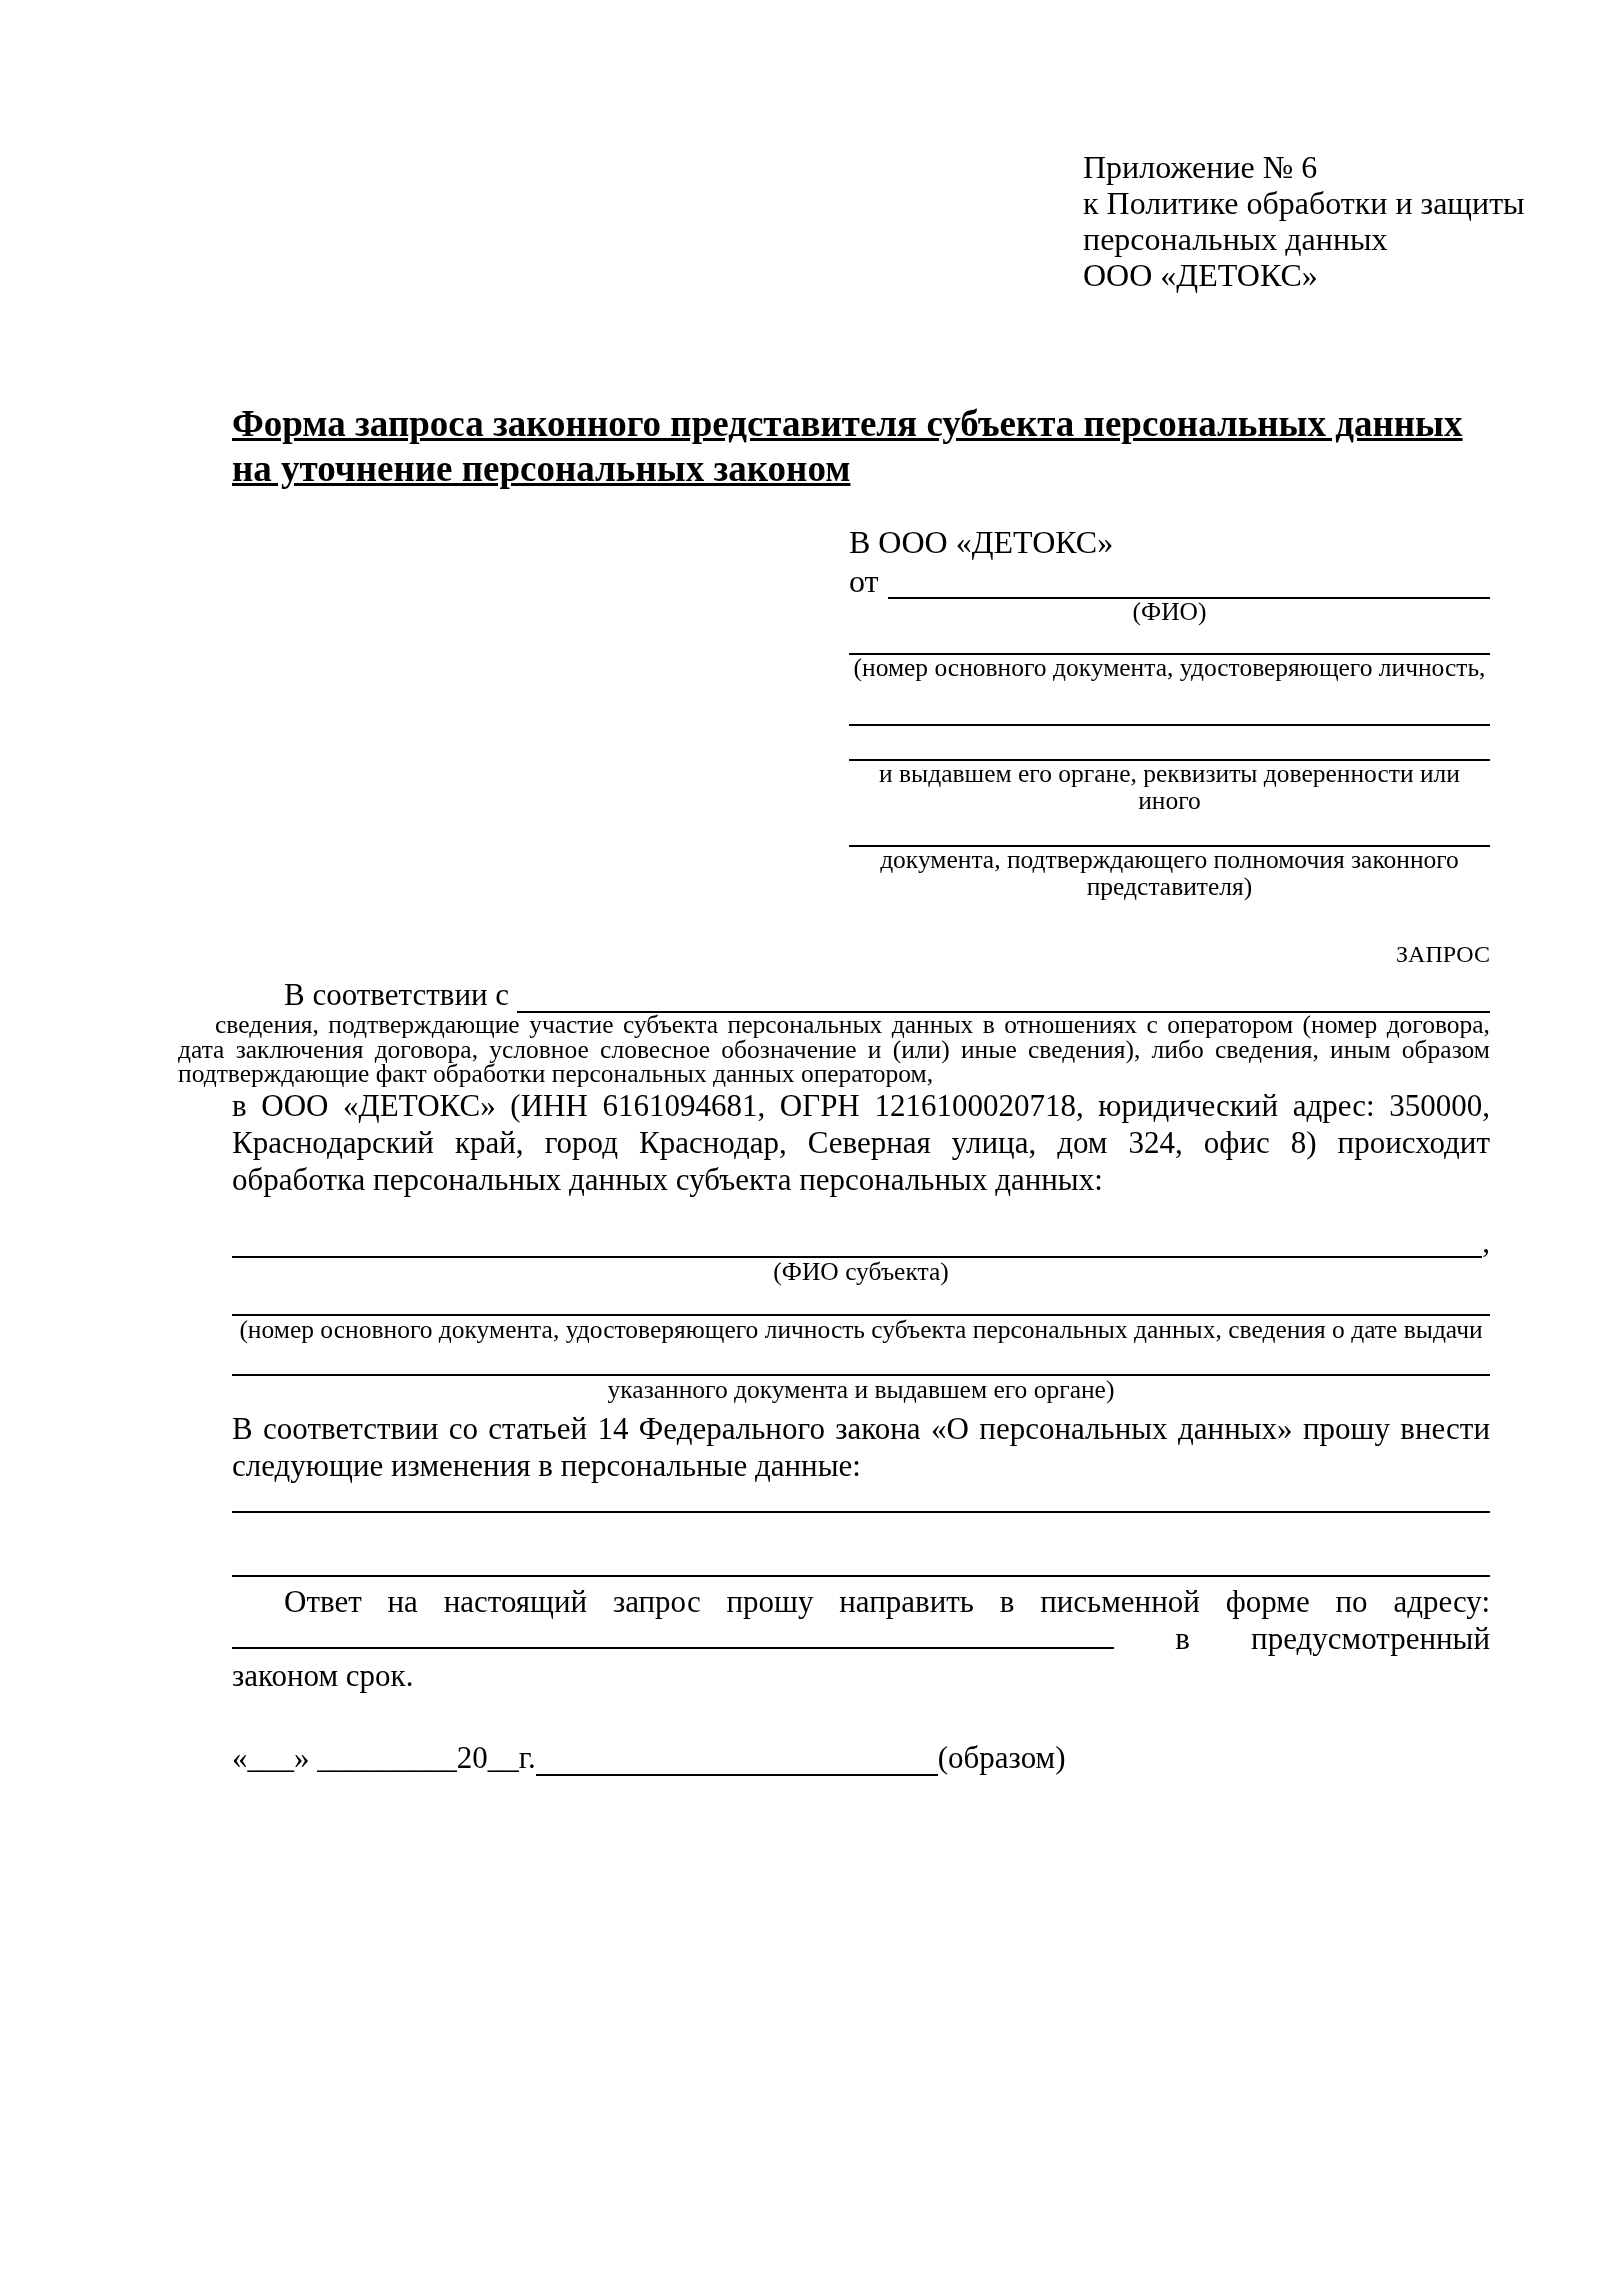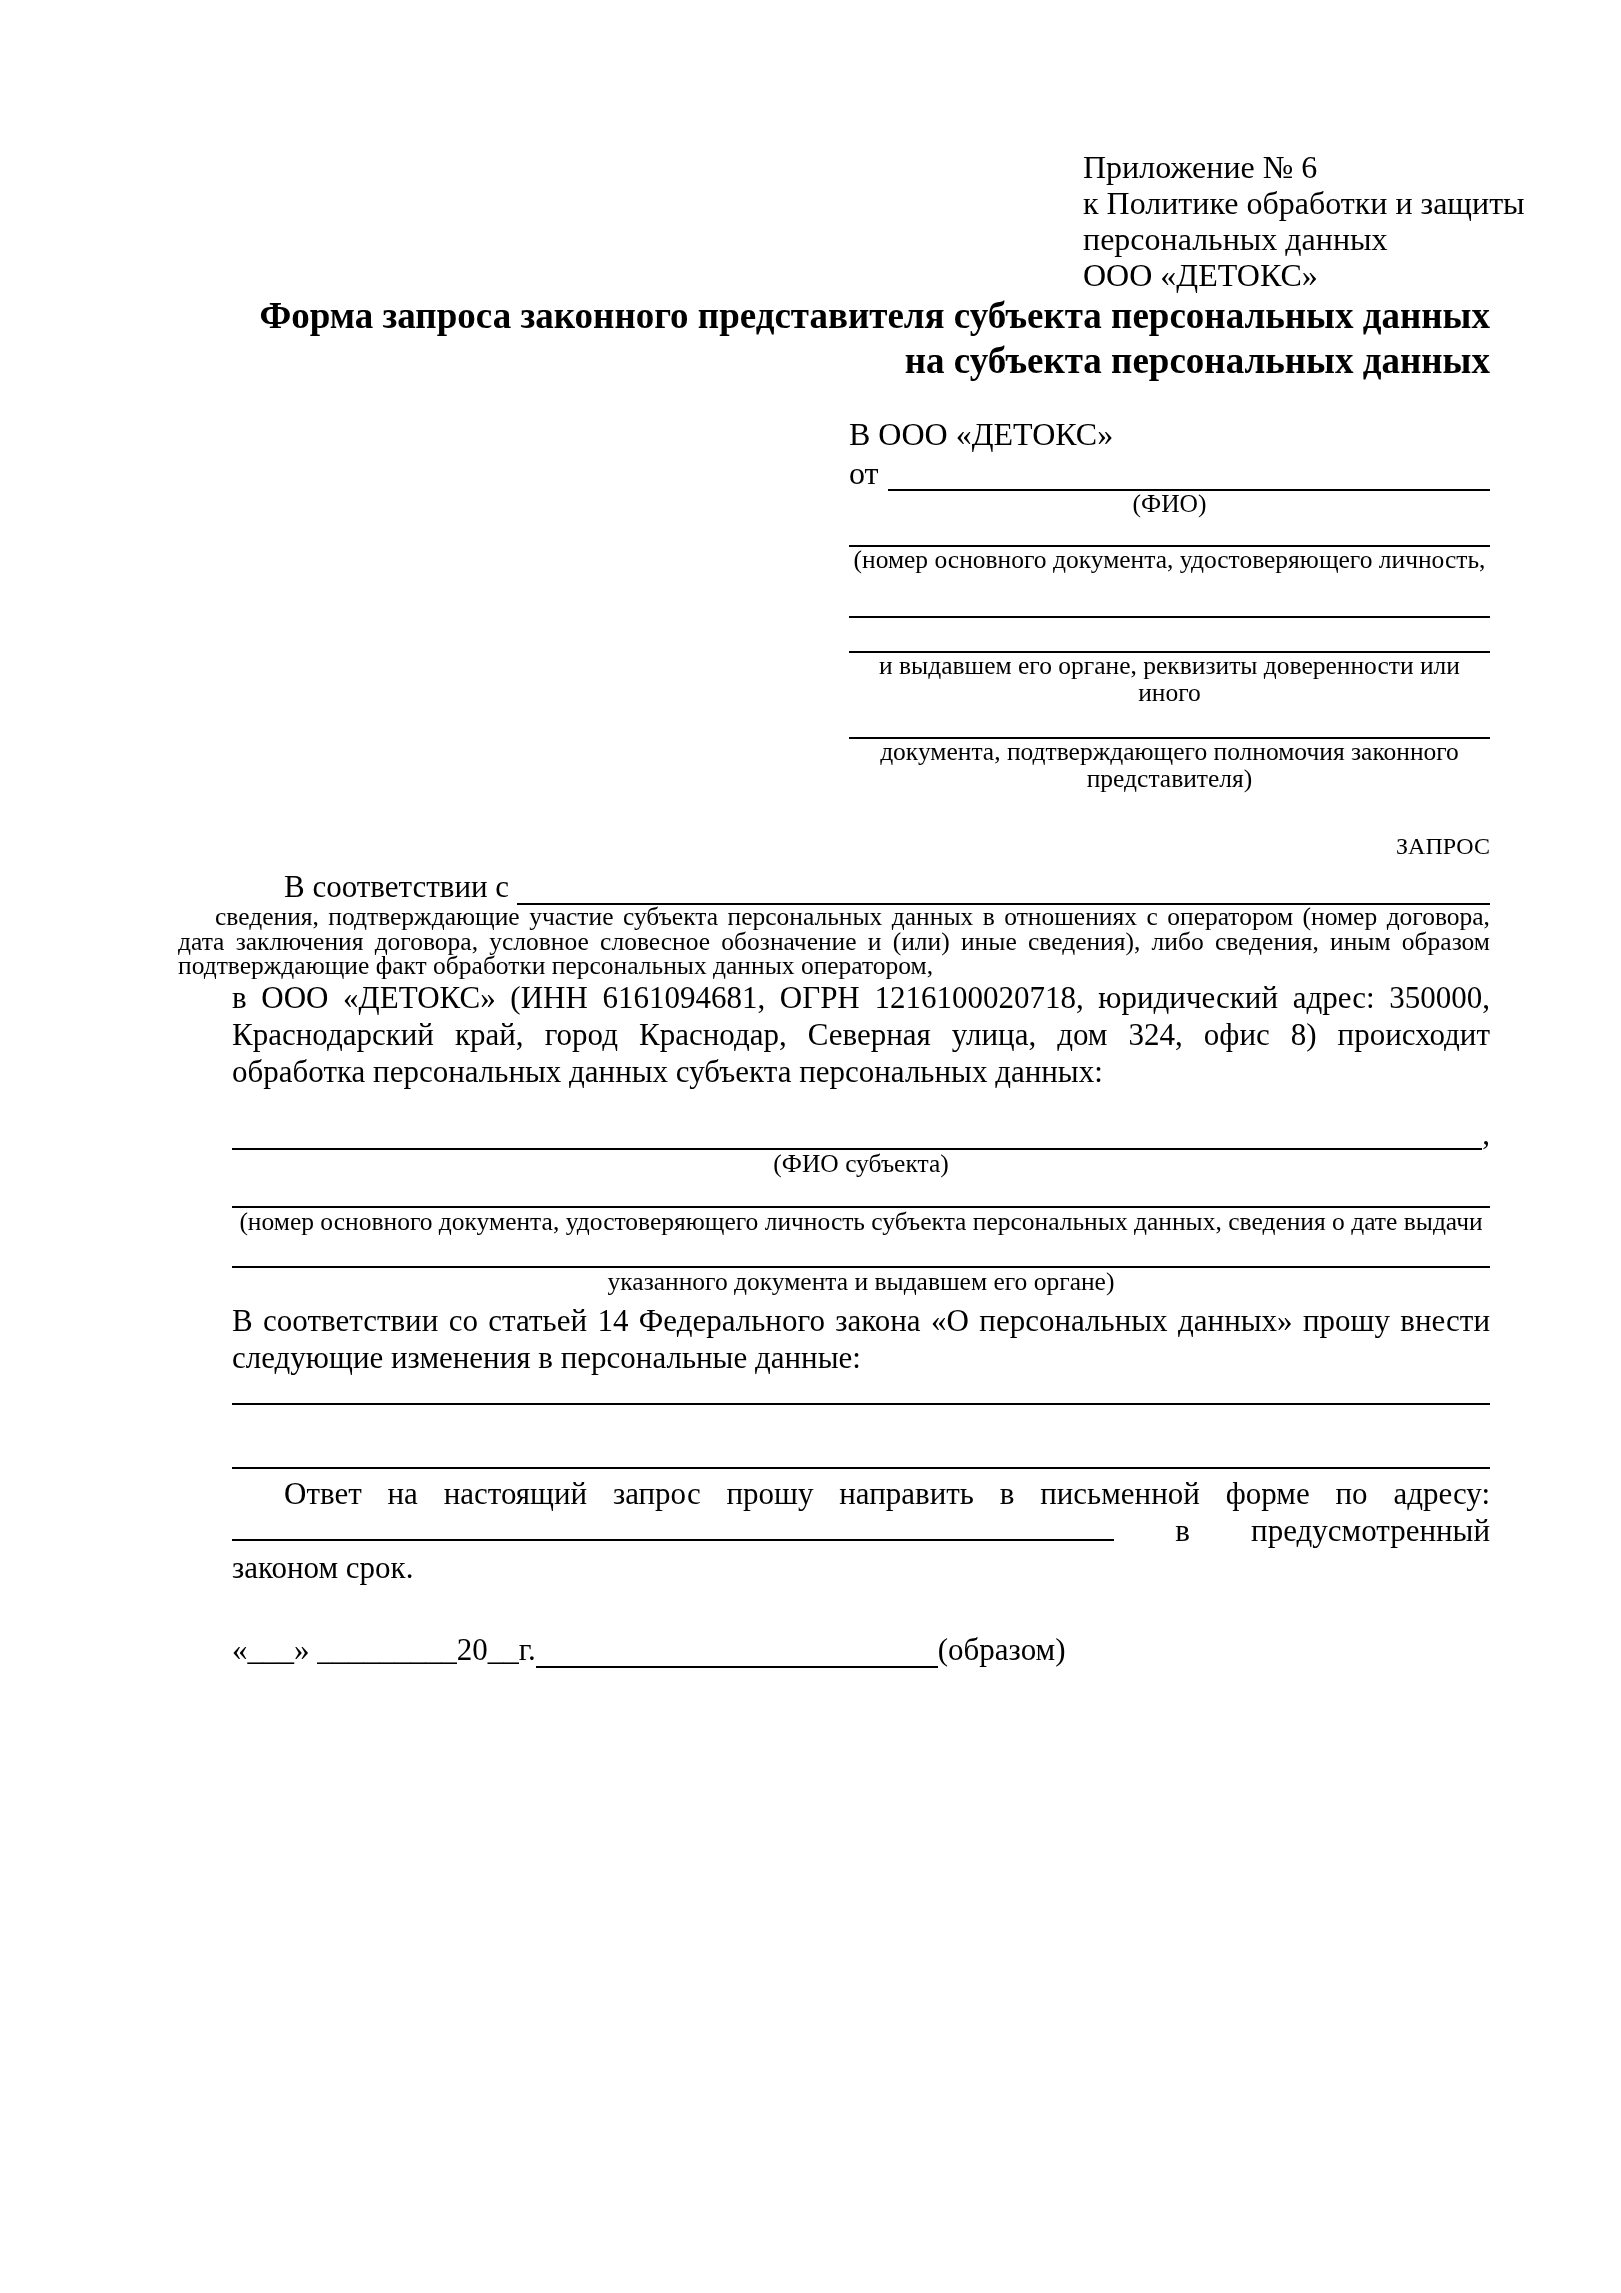--- a/index.html
+++ b/index.html
@@ -21,24 +21,26 @@
   
   .appendix {
     margin-top: 149px;
     margin-left: 851px;
     font-size: 32px;
     line-height: 36px;
     white-space: nowrap;
   }
   
   .title {
-    text-align: right;
+    margin-top: 108px;
+    text-align: left;
     font-size: 37px;
     font-weight: bold;
     line-height: 45px;
+    text-decoration: underline;
   }
   
   .addr {
     margin-left: 617px;
     margin-top: 32px;
     font-size: 32px;
   }
   .addr-to {
     line-height: 39px;
   }
@@ -153,21 +155,21 @@
 
   <div class="appendix">
     <div>Приложение № 6</div>
     <div>к Политике обработки и защиты</div>
     <div>персональных данных</div>
     <div>ООО «ДЕТОКС»</div>
   </div>
 
   <div class="title">
     <div>Форма запроса законного представителя субъекта персональных данных</div>
-    <div>на субъекта персональных данных</div>
+    <div>на уточнение персональных законом</div>
   </div>
 
   <div class="addr">
     <div class="addr-to">В ООО «ДЕТОКС»</div>
     <div class="from-row">
       <span class="label">от</span>
       <span class="fill"></span>
     </div>
     <div class="cap">(ФИО)</div>
 

